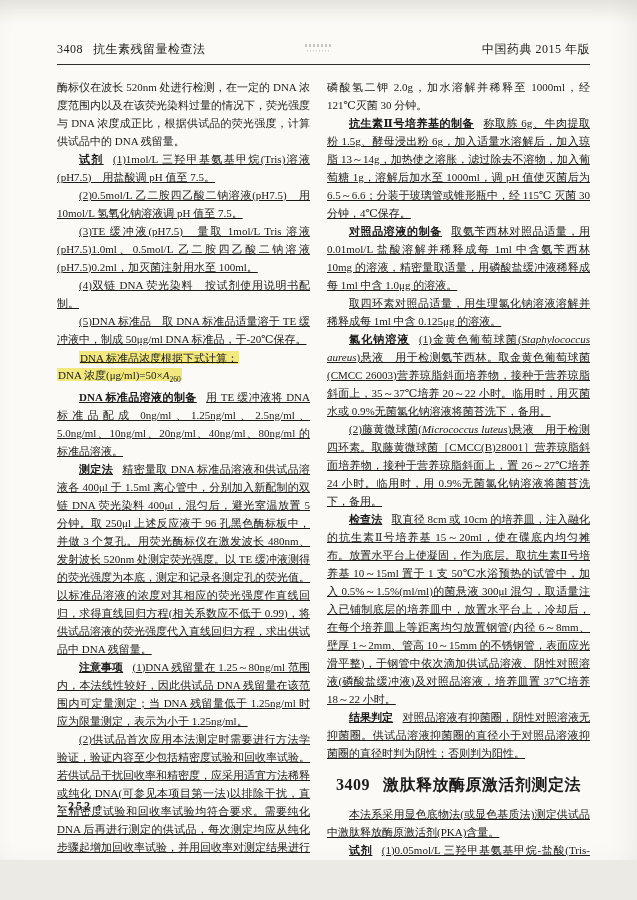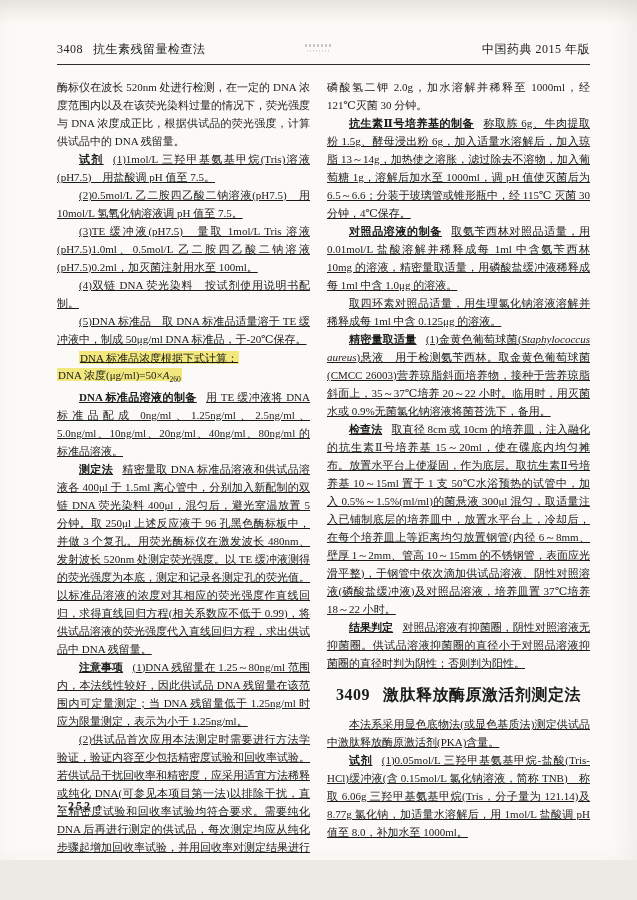--- a/index.html
+++ b/index.html
@@ -68,21 +68,22 @@
         <p class="para ind"><b class="lead">注意事项</b>(1)DNA 残留量在 1.25～80ng/ml 范围内，本法线性较好，因此供试品 DNA 残留量在该范围内可定量测定；当 DNA 残留量低于 1.25ng/ml 时应为限量测定，表示为小于 1.25ng/ml。</p>
         <p class="para ind">(2)供试品首次应用本法测定时需要进行方法学验证，验证内容至少包括精密度试验和回收率试验。若供试品干扰回收率和精密度，应采用适宜方法稀释或纯化 DNA(可参见本项目第一法)以排除干扰，直至精密度试验和回收率试验均符合要求。需要纯化 DNA 后再进行测定的供试品，每次测定均应从纯化步骤起增加回收率试验，并用回收率对测定结果进行校正。</p>
         <div class="sec-head"><span class="sec-num">3408</span><span>抗生素残留量检查法（培养法）</span></div>
         <p class="para ind">本法系依据在琼脂培养基内抗生素对微生物的抑制作用，比较对照品与供试品对接种的试验菌产生的抑菌圈的大小，检查供试品中氨苄西林或四环素残留量。</p>
       </div>
     <div class="col-right">
         <p class="para">磷酸氢二钾 2.0g，加水溶解并稀释至 1000ml，经 121℃灭菌 30 分钟。</p>
         <p class="para ind"><b class="lead">抗生素Ⅱ号培养基的制备</b>称取胨 6g、牛肉提取粉 1.5g、酵母浸出粉 6g，加入适量水溶解后，加入琼脂 13～14g，加热使之溶胀，滤过除去不溶物，加入葡萄糖 1g，溶解后加水至 1000ml，调 pH 值使灭菌后为 6.5～6.6；分装于玻璃管或锥形瓶中，经 115℃ 灭菌 30 分钟，4℃保存。</p>
         <p class="para ind"><b class="lead">对照品溶液的制备</b>取氨苄西林对照品适量，用 0.01mol/L 盐酸溶解并稀释成每 1ml 中含氨苄西林 10mg 的溶液，精密量取适量，用磷酸盐缓冲液稀释成每 1ml 中含 1.0μg 的溶液。</p>
         <p class="para ind">取四环素对照品适量，用生理氯化钠溶液溶解并稀释成每 1ml 中含 0.125μg 的溶液。</p>
-        <p class="para ind"><b class="lead">精密量取适量</b>(1)金黄色葡萄球菌(<i>Staphylococcus aureus</i>)悬液　用于检测氨苄西林。取金黄色葡萄球菌(CMCC 26003)营养琼脂斜面培养物，接种于营养琼脂斜面上，35～37℃培养 20～22 小时。临用时，用灭菌水或 0.9%无菌氯化钠溶液将菌苔洗下，备用。</p>
+        <p class="para ind"><b class="lead">氯化钠溶液</b>(1)金黄色葡萄球菌(<i>Staphylococcus aureus</i>)悬液　用于检测氨苄西林。取金黄色葡萄球菌(CMCC 26003)营养琼脂斜面培养物，接种于营养琼脂斜面上，35～37℃培养 20～22 小时。临用时，用灭菌水或 0.9%无菌氯化钠溶液将菌苔洗下，备用。</p>
+        <p class="para ind">(2)藤黄微球菌(<i>Micrococcus luteus</i>)悬液　用于检测四环素。取藤黄微球菌［CMCC(B)28001］营养琼脂斜面培养物，接种于营养琼脂斜面上，置 26～27℃培养 24 小时。临用时，用 0.9%无菌氯化钠溶液将菌苔洗下，备用。</p>
         <p class="para ind"><b class="lead">检查法</b>取直径 8cm 或 10cm 的培养皿，注入融化的抗生素Ⅱ号培养基 15～20ml，使在碟底内均匀摊布。放置水平台上使凝固，作为底层。取抗生素Ⅱ号培养基 10～15ml 置于 1 支 50℃水浴预热的试管中，加入 0.5%～1.5%(ml/ml)的菌悬液 300μl 混匀，取适量注入已铺制底层的培养皿中，放置水平台上，冷却后，在每个培养皿上等距离均匀放置钢管(内径 6～8mm、壁厚 1～2mm、管高 10～15mm 的不锈钢管，表面应光滑平整)，于钢管中依次滴加供试品溶液、阴性对照溶液(磷酸盐缓冲液)及对照品溶液，培养皿置 37℃培养 18～22 小时。</p>
         <p class="para ind"><b class="lead">结果判定</b>对照品溶液有抑菌圈，阴性对照溶液无抑菌圈。供试品溶液抑菌圈的直径小于对照品溶液抑菌圈的直径时判为阴性；否则判为阳性。</p>
         <div class="sec-head"><span class="sec-num">3409</span><span>激肽释放酶原激活剂测定法</span></div>
         <p class="para ind">本法系采用显色底物法(或显色基质法)测定供试品中激肽释放酶原激活剂(PKA)含量。</p>
         <p class="para ind"><b class="lead">试剂</b>(1)0.05mol/L 三羟甲基氨基甲烷-盐酸(Tris-HCl)缓冲液(含 0.15mol/L 氯化钠溶液，简称 TNB)　称取 6.06g 三羟甲基氨基甲烷(Tris，分子量为 121.14)及 8.77g 氯化钠，加适量水溶解后，用 1mol/L 盐酸调 pH 值至 8.0，补加水至 1000ml。</p>
       </div>
   </div>
 
   <div class="pagenum">· 252 ·</div>
 

